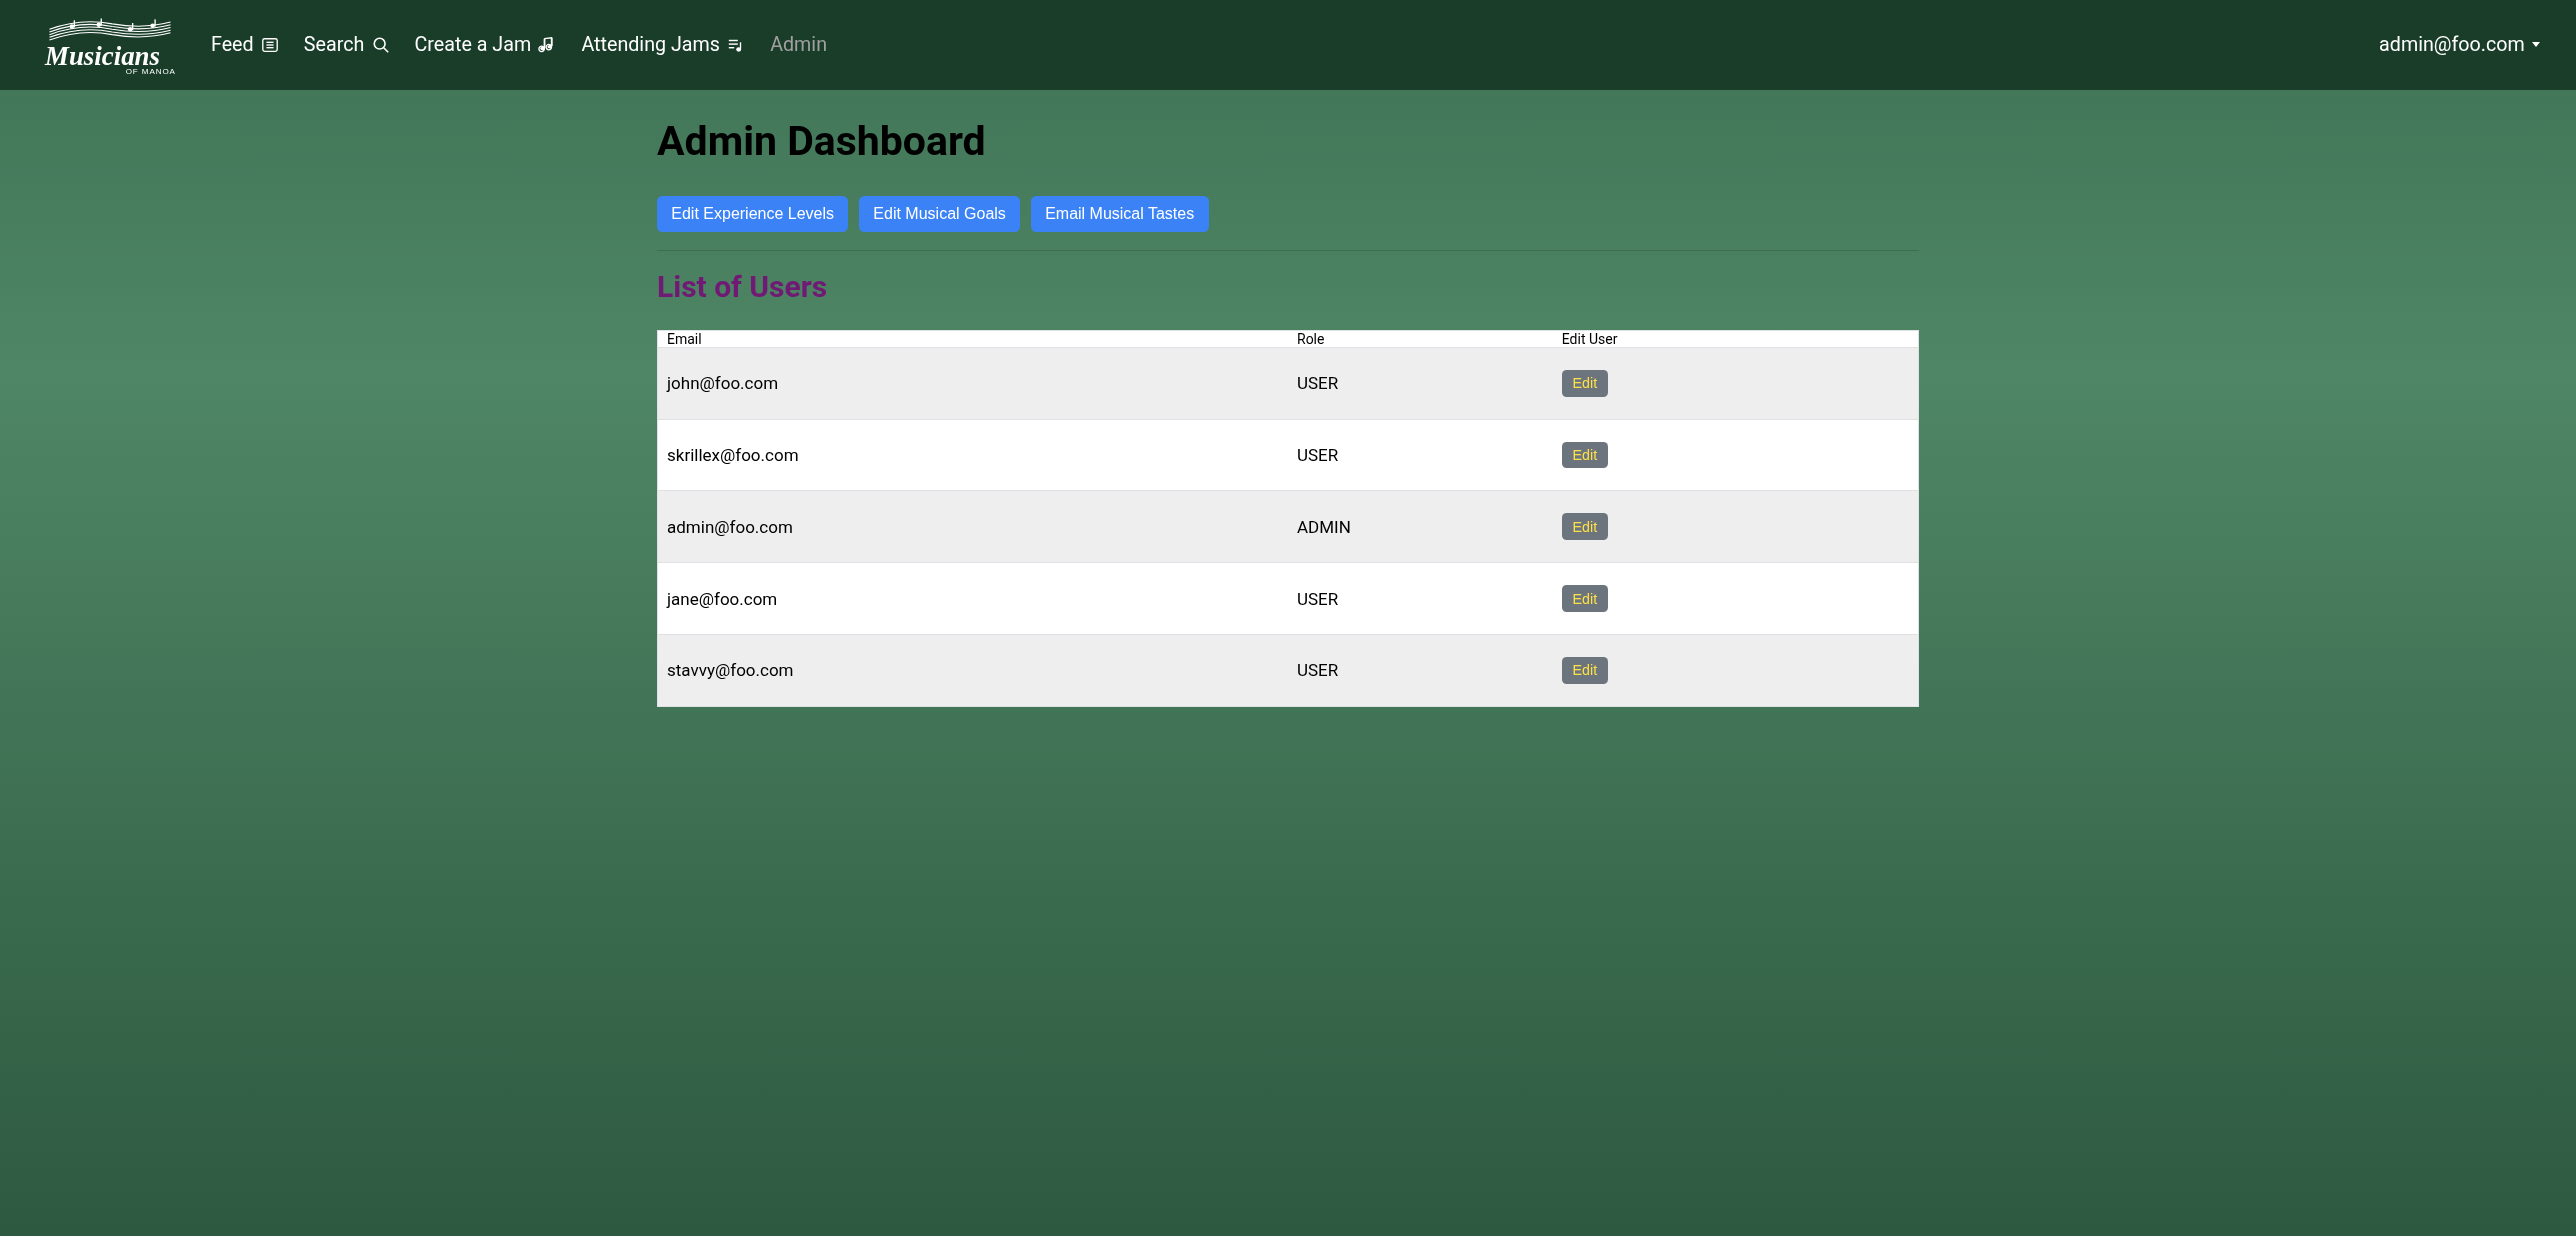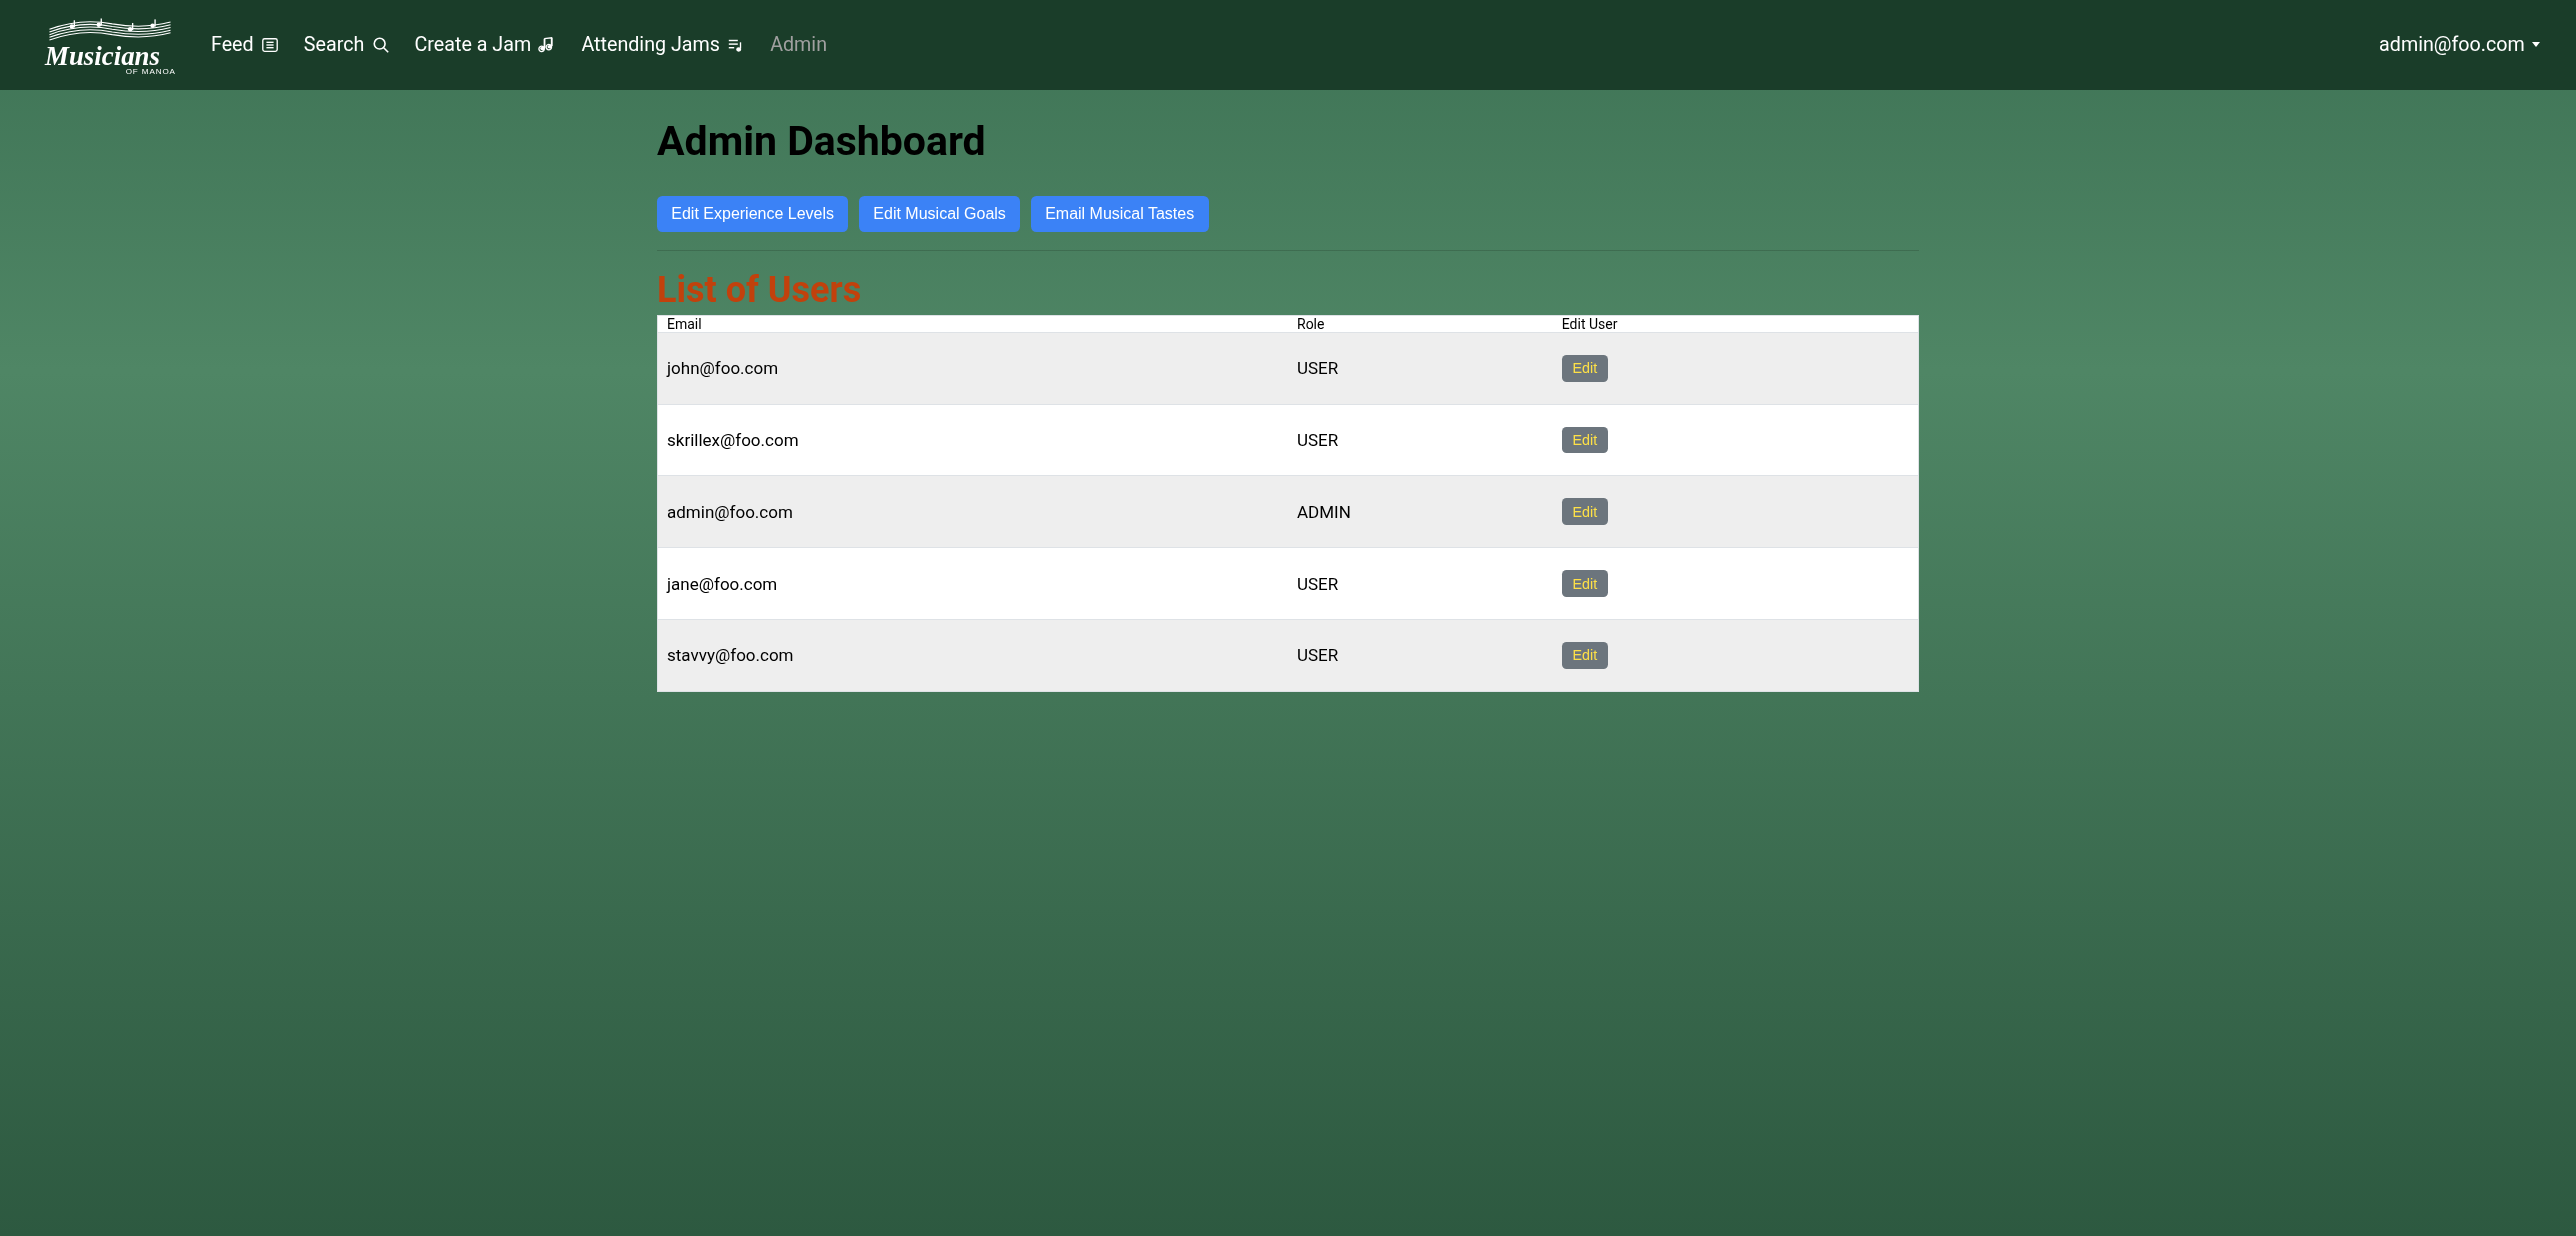--- a/index.html
+++ b/index.html
@@ -96,24 +96,24 @@
     .btn-primary {
       background-color: #3b82f6;
       color: white;
       border: none;
       padding: 9px 14.3px;
       font-size: 16px;
       border-radius: 5.4px;
       cursor: pointer;
     }
     .section-title {
-      font-size: 36px;
+      font-size: 30px;
       font-weight: 700;
-      color: #c2410c;
-      margin-bottom: 4px;
+      color: #701a75;
+      margin-bottom: 26px;
     }
     .users-table {
       width: 100%;
       background: white;
       border-collapse: collapse;
       border: 0.9px solid #dee2e6;
     }
     .users-table th {
       text-align: left;
       padding: 0 9px;

